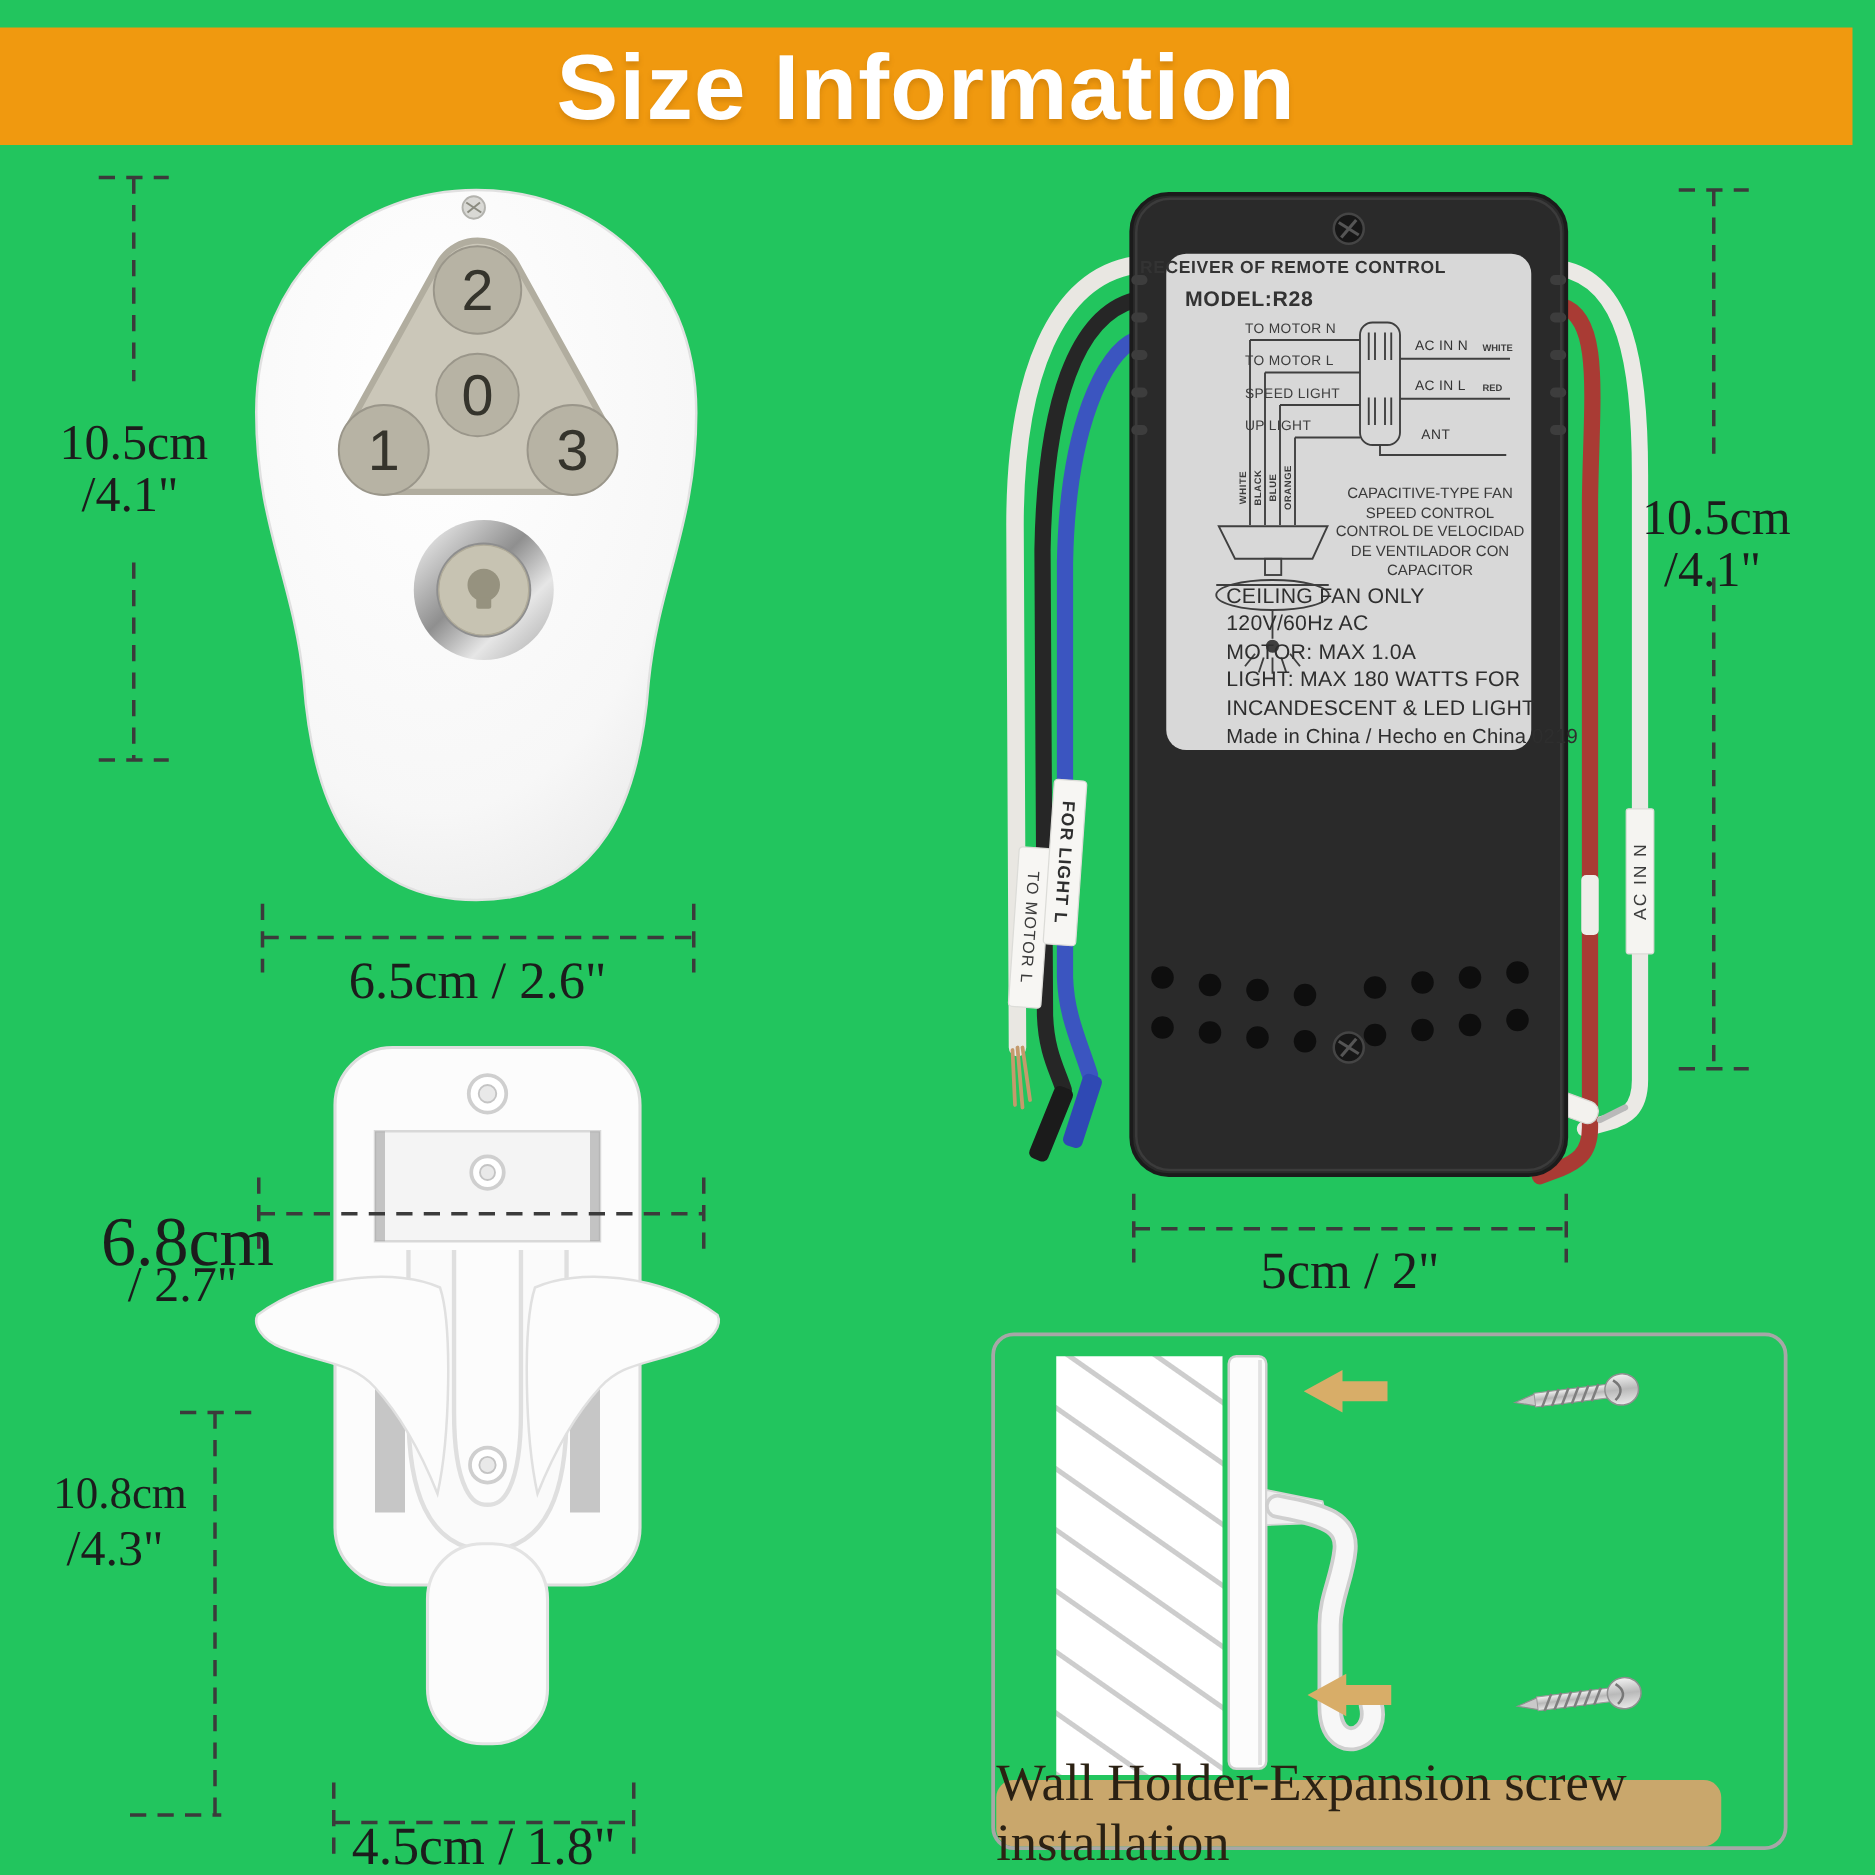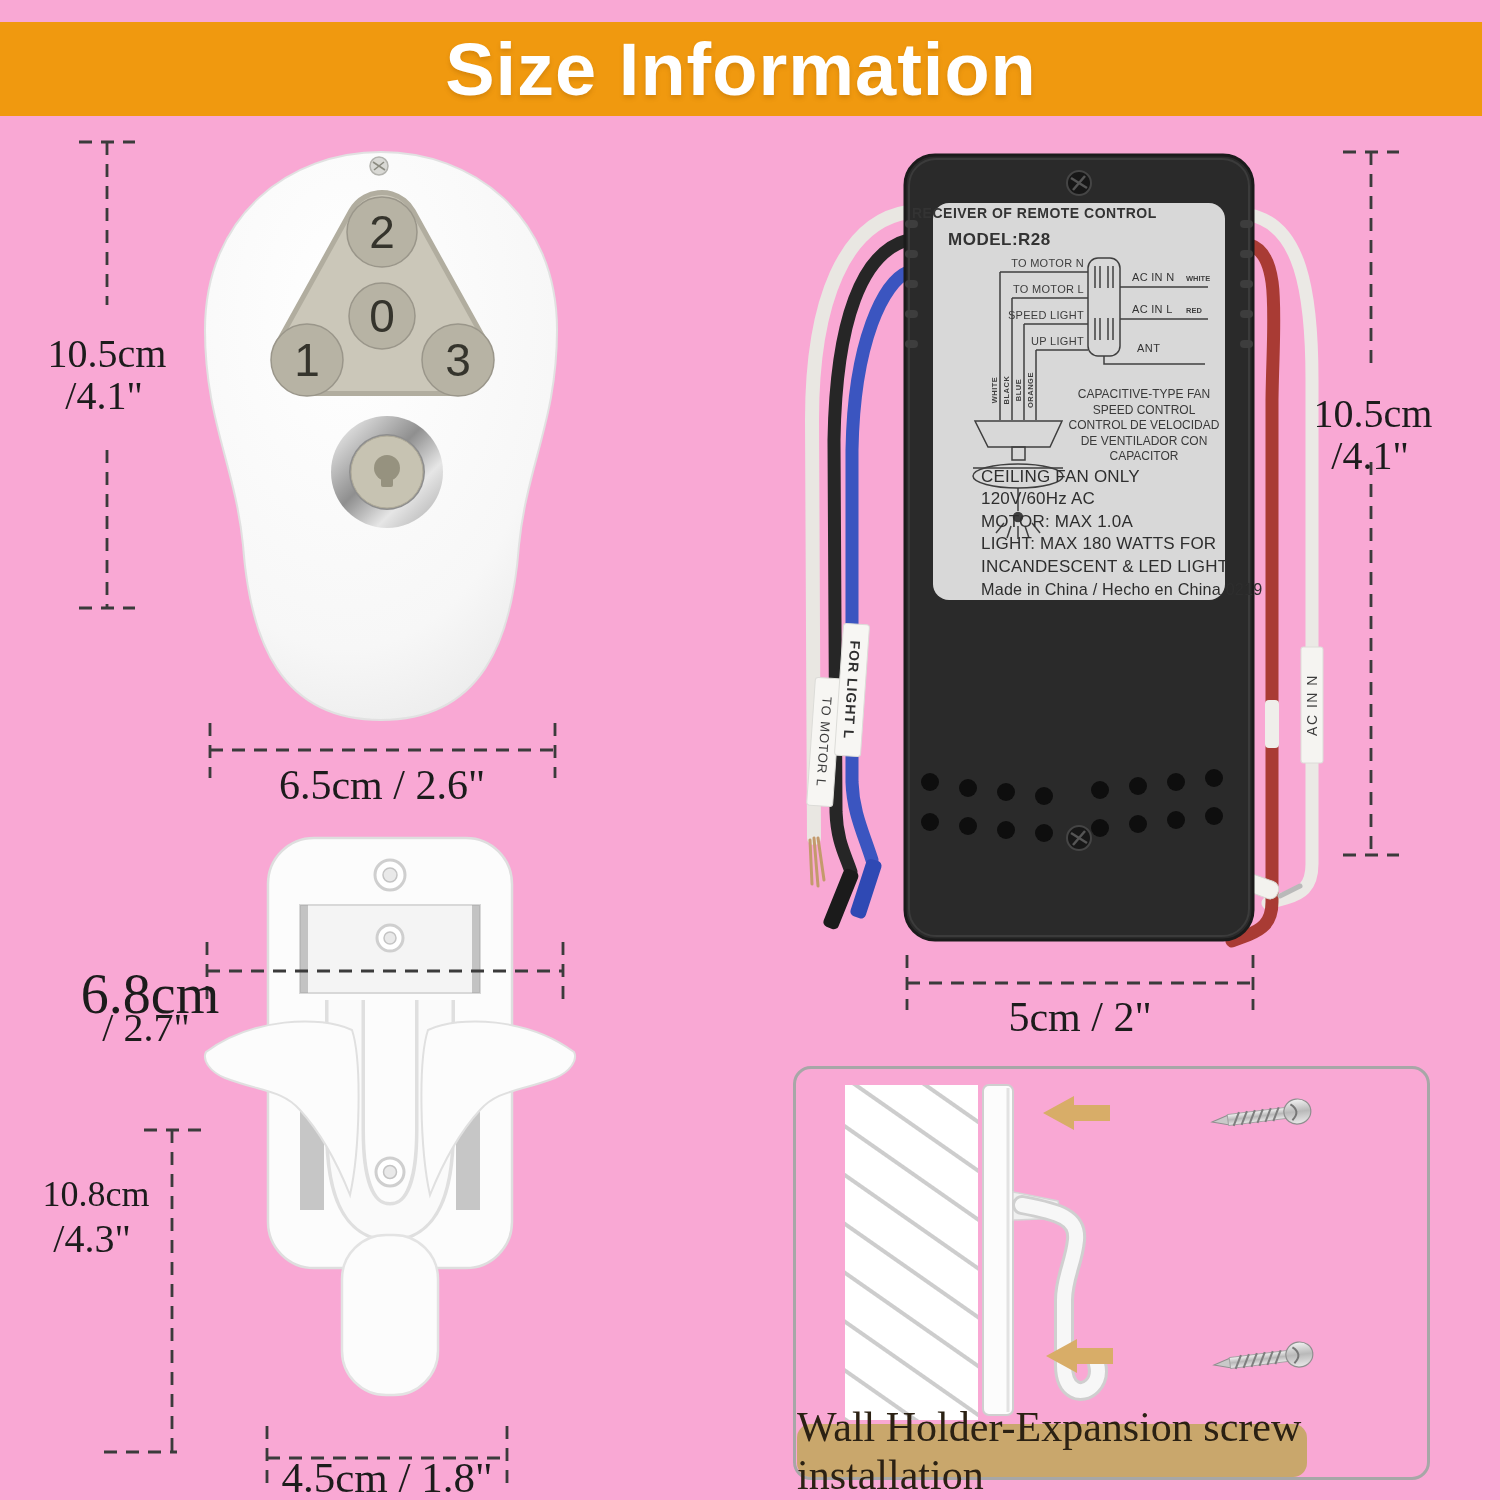--- a/index.html
+++ b/index.html
@@ -1,37 +1,37 @@
 <!DOCTYPE html>
 <html><head>
 <meta charset="utf-8">
 <style>
   html,body{margin:0;padding:0;background:#ffffff;}
-  .canvas{position:relative;width:1500px;height:1500px;background:#f9a8d4;overflow:hidden;
+  .canvas{position:relative;width:1500px;height:1500px;background:#22c55e;overflow:hidden;
           font-family:"Liberation Sans",sans-serif;}
   .banner{position:absolute;left:0;top:22px;width:1482px;height:94px;background:#F0990F;
           display:flex;align-items:center;justify-content:center;}
   .banner span{color:#ffffff;font-size:74px;font-weight:bold;letter-spacing:1px;
                text-shadow:0 3px 4px rgba(140,80,0,.25);}
   svg.scene{position:absolute;left:0;top:0;}
   .txt{position:absolute;color:#1d1d1d;}
   .dim{font-family:"Liberation Serif",serif;color:#1c1c1c;text-align:center;line-height:1.02;}
   .lblsans{font-family:"Liberation Sans",sans-serif;color:#333;}
-  .pin{position:absolute;width:88px;text-align:right;font-size:11px;color:#3d3d3d;letter-spacing:.3px;}
+  .pin{position:absolute;width:88px;font-size:11px;color:#3d3d3d;letter-spacing:.3px;}
   .tiny{font-size:7.5px;font-weight:bold;color:#3d3d3d;}
   .wirecol{position:absolute;width:60px;text-align:center;font-size:7.5px;font-weight:bold;color:#3d3d3d;
            transform:translate(-50%,-50%) rotate(-90deg);letter-spacing:.5px;}
   .note{position:absolute;left:1068px;top:387px;width:152px;text-align:center;font-size:12px;
         line-height:15.5px;font-weight:400;color:#3a3a3a;}
   .specs{position:absolute;left:948px;top:466px;width:280px;font-size:17px;line-height:22.4px;
          color:#2e2e2e;font-weight:500;letter-spacing:.2px;white-space:nowrap;margin-left:33px;}
   .specs div:last-child{font-size:16.2px;}
   .panel{position:absolute;left:793px;top:1066px;width:637px;height:414px;border:3px solid #a7a7a7;
          border-radius:18px;box-sizing:border-box;background:transparent;}
-  .caption{position:absolute;left:797px;top:1424px;width:510px;height:53px;background:#C9A76C;
+  .caption{position:absolute;left:797px;top:1424px;width:580px;height:53px;background:#C9A76C;
            border-radius:14px;display:flex;align-items:center;justify-content:center;}
   .caption span{font-family:"Liberation Serif",serif;font-size:42px;color:#2b2113;}
 </style>
 </head>
 <body>
 
 <div class="canvas">
 
   <div class="banner">
     <span>Size Information</span>

